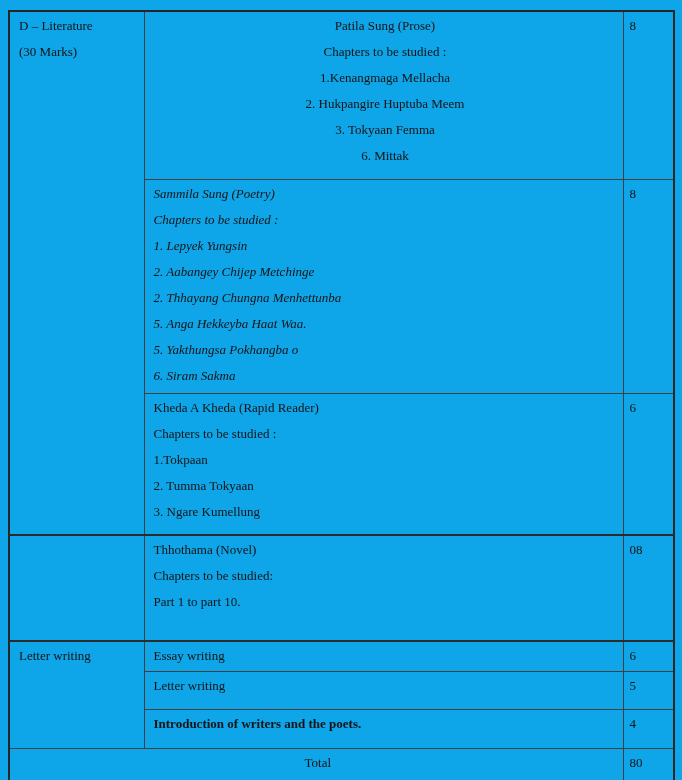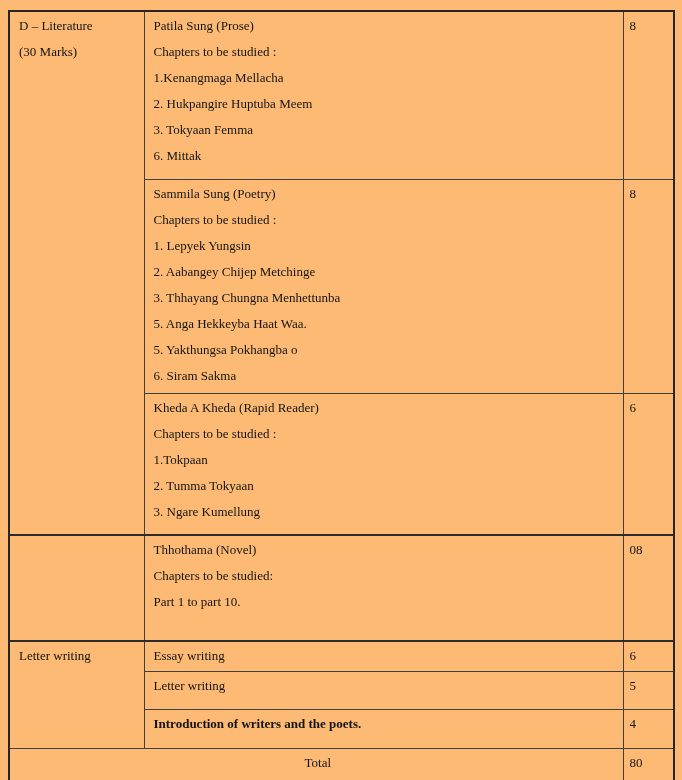--- a/index.html
+++ b/index.html
@@ -8,21 +8,21 @@
     background: #ffffff;
     width: 682px;
     height: 780px;
     font-family: "Liberation Serif", "DejaVu Serif", serif;
     color: #141414;
   }
   .page {
     position: relative;
     width: 682px;
     height: 780px;
-    background: #fdba74;
+    background: #0ea5e9;
     overflow: hidden;
   }
   table.syllabus {
     border-collapse: collapse;
     table-layout: fixed;
     margin: 10px 0 0 8px;
     width: 665px;
     border: 2px solid #262626;
     border-bottom: 4px solid #0d0d0d;
   }
@@ -32,22 +32,22 @@
   td {
     border: 1px solid #3f3f3f;
     vertical-align: top;
     padding: 1px 6px 1px 9px;
     font-size: 13px;
     line-height: 26px;
     overflow: hidden;
     word-wrap: break-word;
   }
   td.marks { padding-left: 6px; }
-  tr.r1 td.mid   { height: 165px; }
-  tr.r2 td.mid   { height: 211px; }
+  tr.r1 td.mid   { height: 165px; text-align: center; }
+  tr.r2 td.mid   { height: 211px; font-style: italic; }
   tr.r3 td.mid   { height: 138px; margin-left: 48px; }
   tr.r4 td.mid   { height: 102px; }
   tr.r5 td.mid   { height: 27px;  }
   tr.r6 td.mid   { height: 35px;  }
   tr.r7 td.mid   { height: 36px; font-weight: bold;  }
   tr.r8 td.total { height: 32px; text-align: center; }
   tr.r4 td, tr.r5 td { border-top-width: 2px; border-top-color: #2b2b2b; }
   .line { white-space: nowrap; }
 </style>
 </head>
@@ -77,21 +77,21 @@
           </td>
       <td class="marks">8</td>
     </tr>
 
     <tr class="r2">
       <td class="mid">
             <div class="line">Sammila Sung (Poetry)</div>
             <div class="line">Chapters to be studied :</div>
             <div class="line">1. Lepyek Yungsin</div>
             <div class="line">2. Aabangey Chijep Metchinge</div>
-            <div class="line">3. Thhayang Chungna Menhettunba</div>
+            <div class="line">2. Thhayang Chungna Menhettunba</div>
             <div class="line">5. Anga Hekkeyba Haat Waa.</div>
             <div class="line">5. Yakthungsa Pokhangba o</div>
             <div class="line">6. Siram Sakma</div>
           </td>
       <td class="marks">8</td>
     </tr>
 
     <tr class="r3">
       <td class="mid">
             <div class="line">Kheda A Kheda (Rapid Reader)</div>

